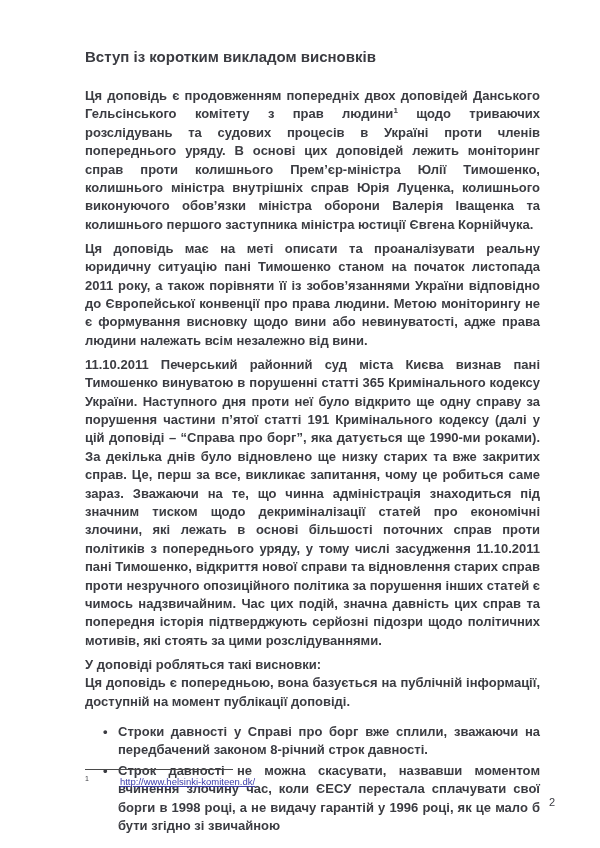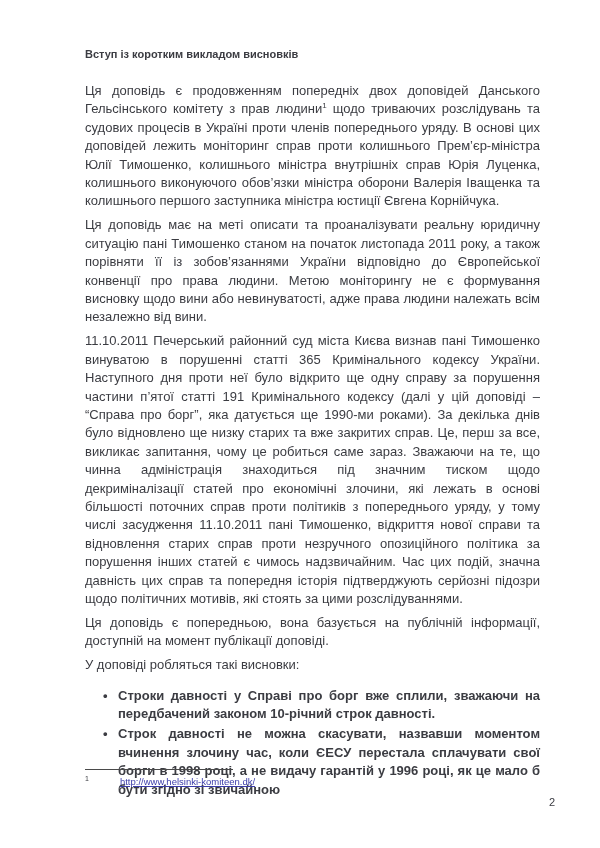--- a/index.html
+++ b/index.html
@@ -16,31 +16,32 @@
     color: #3b3c42;
     overflow: hidden;
   }
   .content {
     position: absolute;
     left: 85px;
     top: 48px;
     width: 455px;
   }
   .doc-heading {
-    font-size: 11px;
+    font-size: 15px;
     font-weight: 700;
     margin: 0 0 22px 0;
     color: #3b3c42;
   }
   .para {
     font-size: 13px;
     line-height: 18.4px;
     text-align: justify;
     text-align-last: left;
     margin: 0 0 5.5px 0;
+    font-weight: bold;
   }
   .para sup {
     font-size: 8px;
     line-height: 0;
     vertical-align: super;
   }
   .list-intro {
     margin-top: 4px;
     margin-bottom: 0;
   }
@@ -107,28 +108,28 @@
   <div class="content">
 
     <h1 class="doc-heading">Вступ із коротким викладом висновків</h1>
 
     <p class="para"><span>Ця доповідь є продовженням попередніх двох доповідей Данського Гельсінського комітету з прав людини</span><sup>1</sup><span> щодо триваючих розслідувань та судових процесів в Україні проти членів попереднього уряду. В основі цих доповідей лежить моніторинг справ проти колишнього Прем’єр-міністра Юлії Тимошенко, колишнього міністра внутрішніх справ Юрія Луценка, колишнього виконуючого обов’язки міністра оборони Валерія Іващенка та колишнього першого заступника міністра юстиції Євгена Корнійчука.</span></p>
 
     <p class="para">Ця доповідь має на меті описати та проаналізувати реальну юридичну ситуацію пані Тимошенко станом на початок листопада 2011 року, а також порівняти її із зобов’язаннями України відповідно до Європейської конвенції про права людини. Метою моніторингу не є формування висновку щодо вини або невинуватості, адже права людини належать всім незалежно від вини.</p>
 
     <p class="para">11.10.2011 Печерський районний суд міста Києва визнав пані Тимошенко винуватою в порушенні статті 365 Кримінального кодексу України. Наступного дня проти неї було відкрито ще одну справу за порушення частини п’ятої статті 191 Кримінального кодексу (далі у цій доповіді – “Справа про борг”, яка датується ще 1990-ми роками). За декілька днів було відновлено ще низку старих та вже закритих справ. Це, перш за все, викликає запитання, чому це робиться саме зараз. Зважаючи на те, що чинна адміністрація знаходиться під значним тиском щодо декриміналізації статей про економічні злочини, які лежать в основі більшості поточних справ проти політиків з попереднього уряду, у тому числі засудження 11.10.2011 пані Тимошенко, відкриття нової справи та відновлення старих справ проти незручного опозиційного політика за порушення інших статей є чимось надзвичайним. Час цих подій, значна давність цих справ та попередня історія підтверджують серйозні підозри щодо політичних мотивів, які стоять за цими розслідуваннями.</p>
 
+    <p class="para list-intro">У доповіді робляться такі висновки:</p>
+
     <p class="para">Ця доповідь є попередньою, вона базується на публічній інформації, доступній на момент публікації доповіді.</p>
-
-    <p class="para list-intro">У доповіді робляться такі висновки:</p>
 
     <ul class="bullet-list">
       <li>
         <span class="bullet-marker">•</span>
-        <span class="bullet-text">Строки давності у Справі про борг вже сплили, зважаючи на передбачений законом 10-річний строк давності.</span>
+        <span class="bullet-text">Строки давності у Справі про борг вже сплили, зважаючи на передбачений законом 8-річний строк давності.</span>
       </li>
       <li>
         <span class="bullet-marker">•</span>
         <span class="bullet-text">Строк давності не можна скасувати, назвавши моментом вчинення злочину час, коли ЄЕСУ перестала сплачувати свої борги в 1998 році, а не видачу гарантій у 1996 році, як це мало б бути згідно зі звичайною</span>
       </li>
     </ul>
 
   </div>
 
   <div class="footnote-area">

